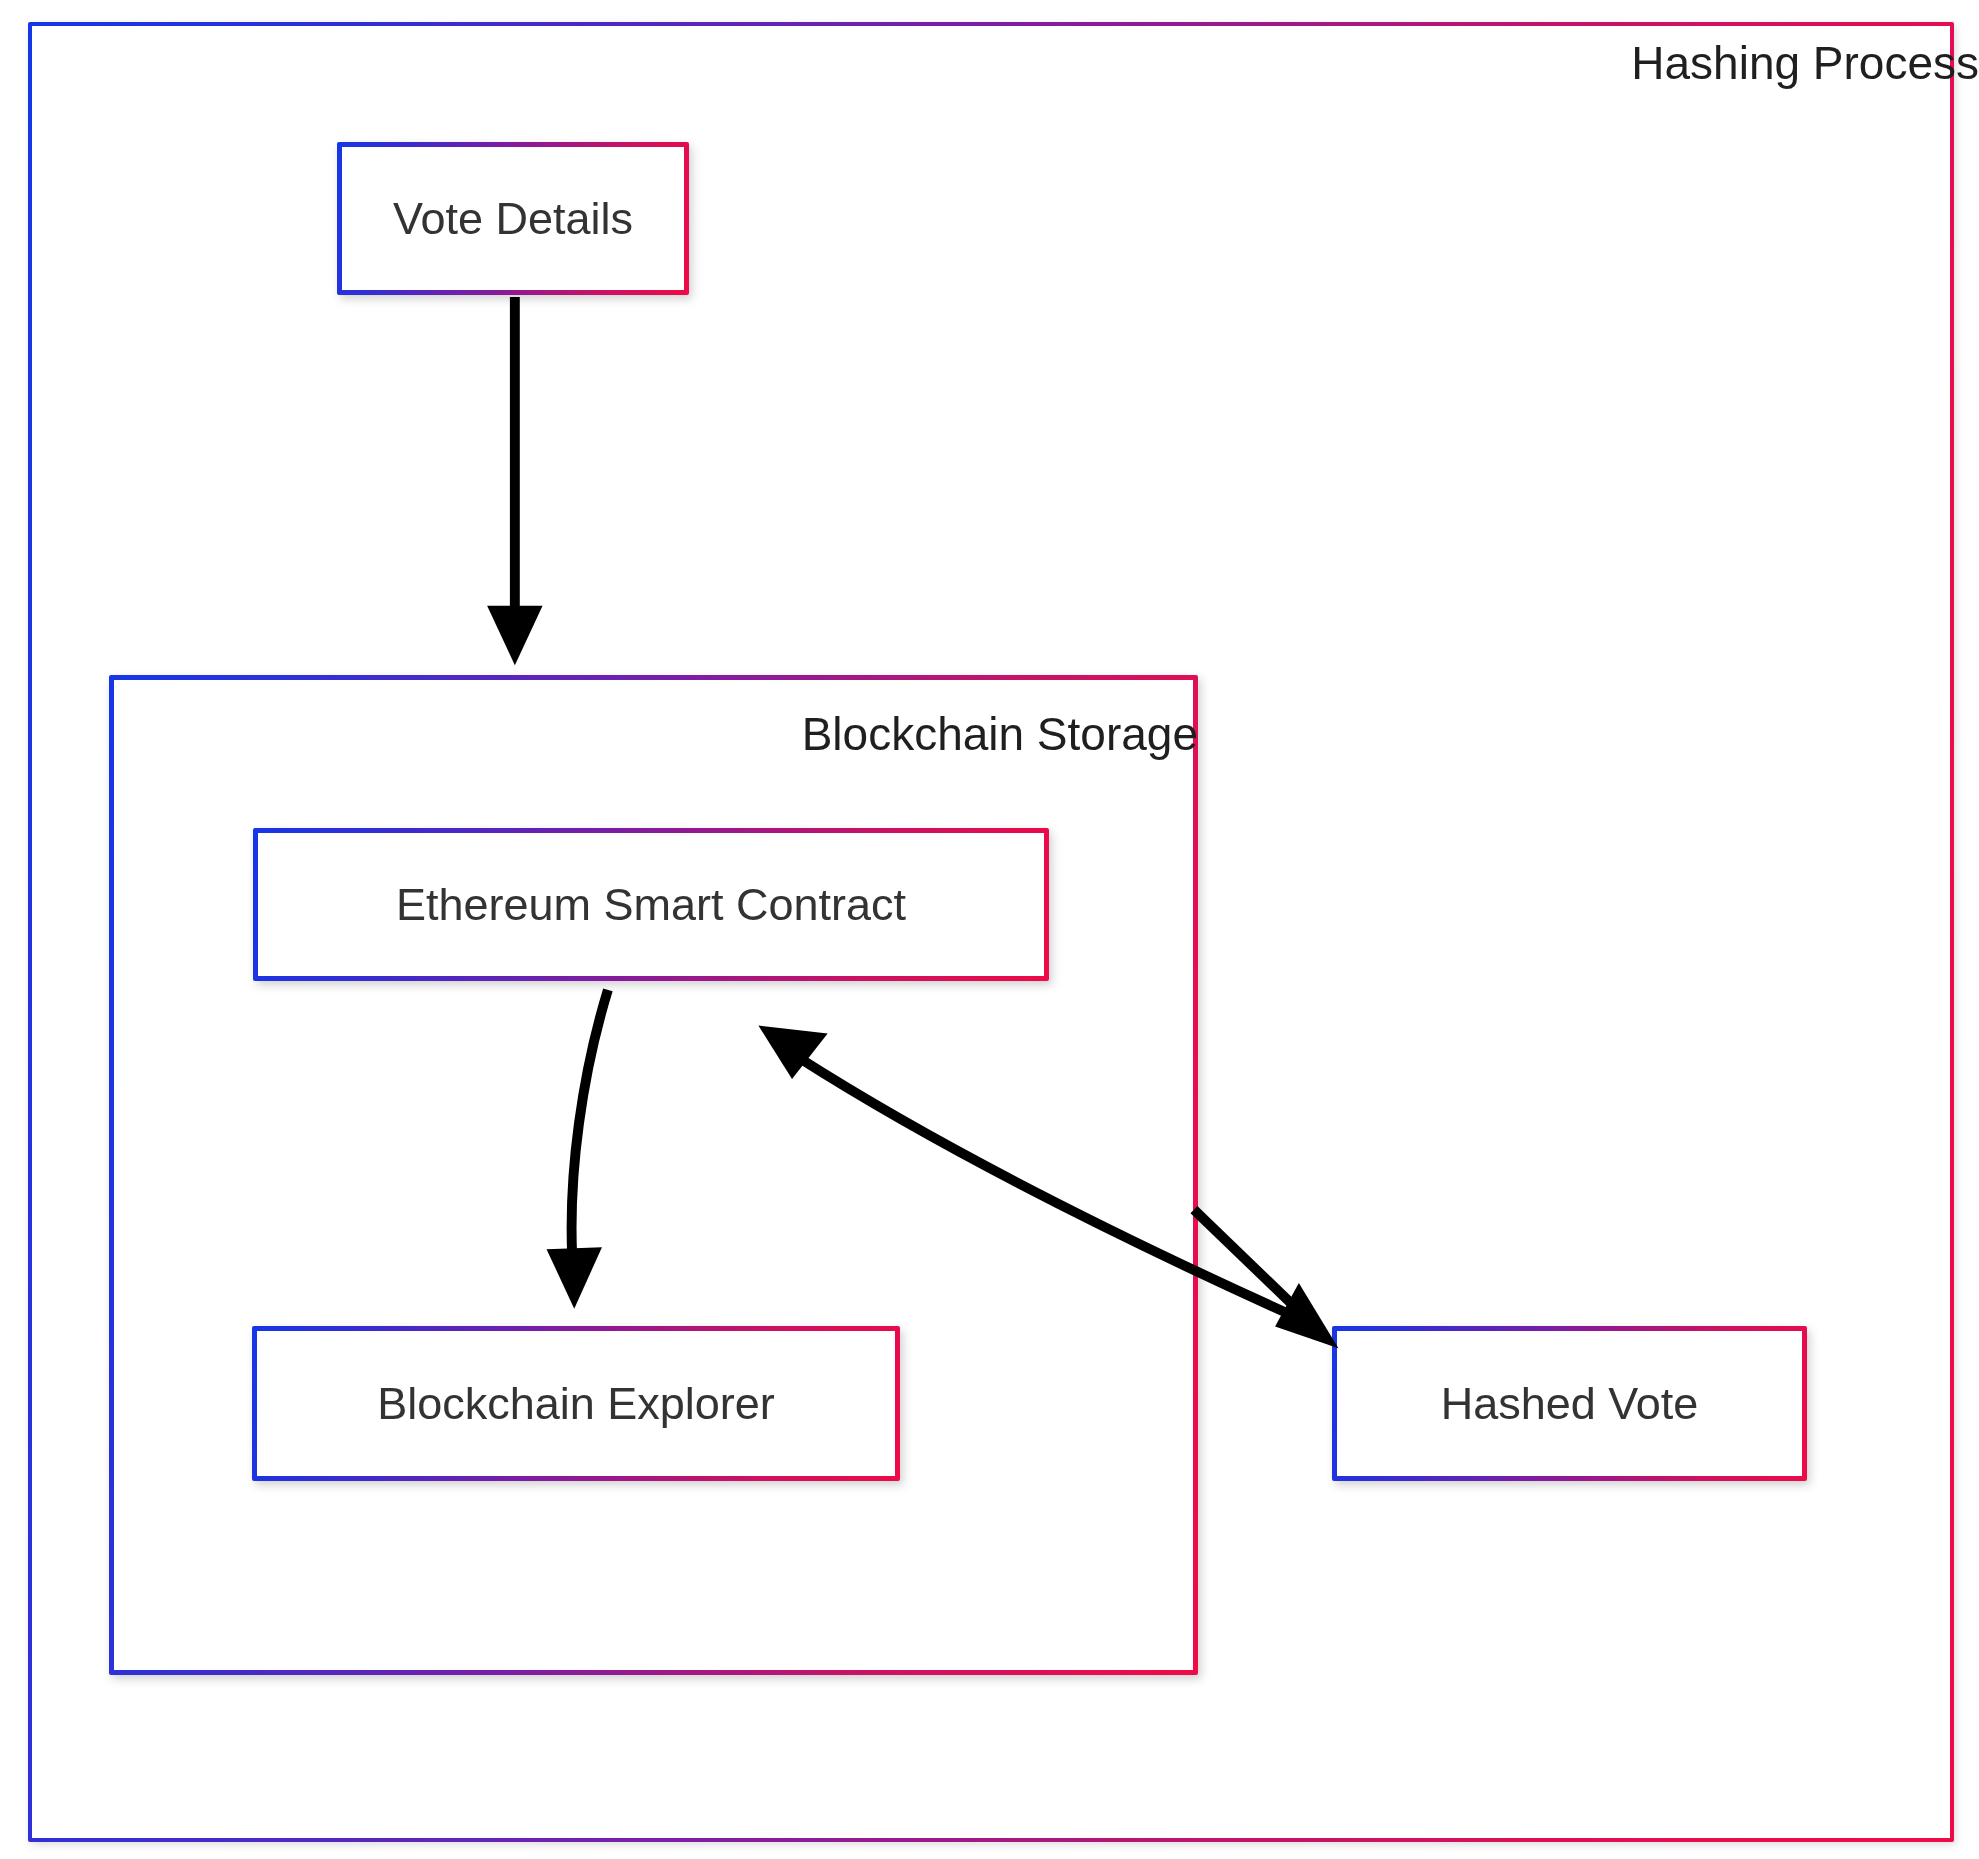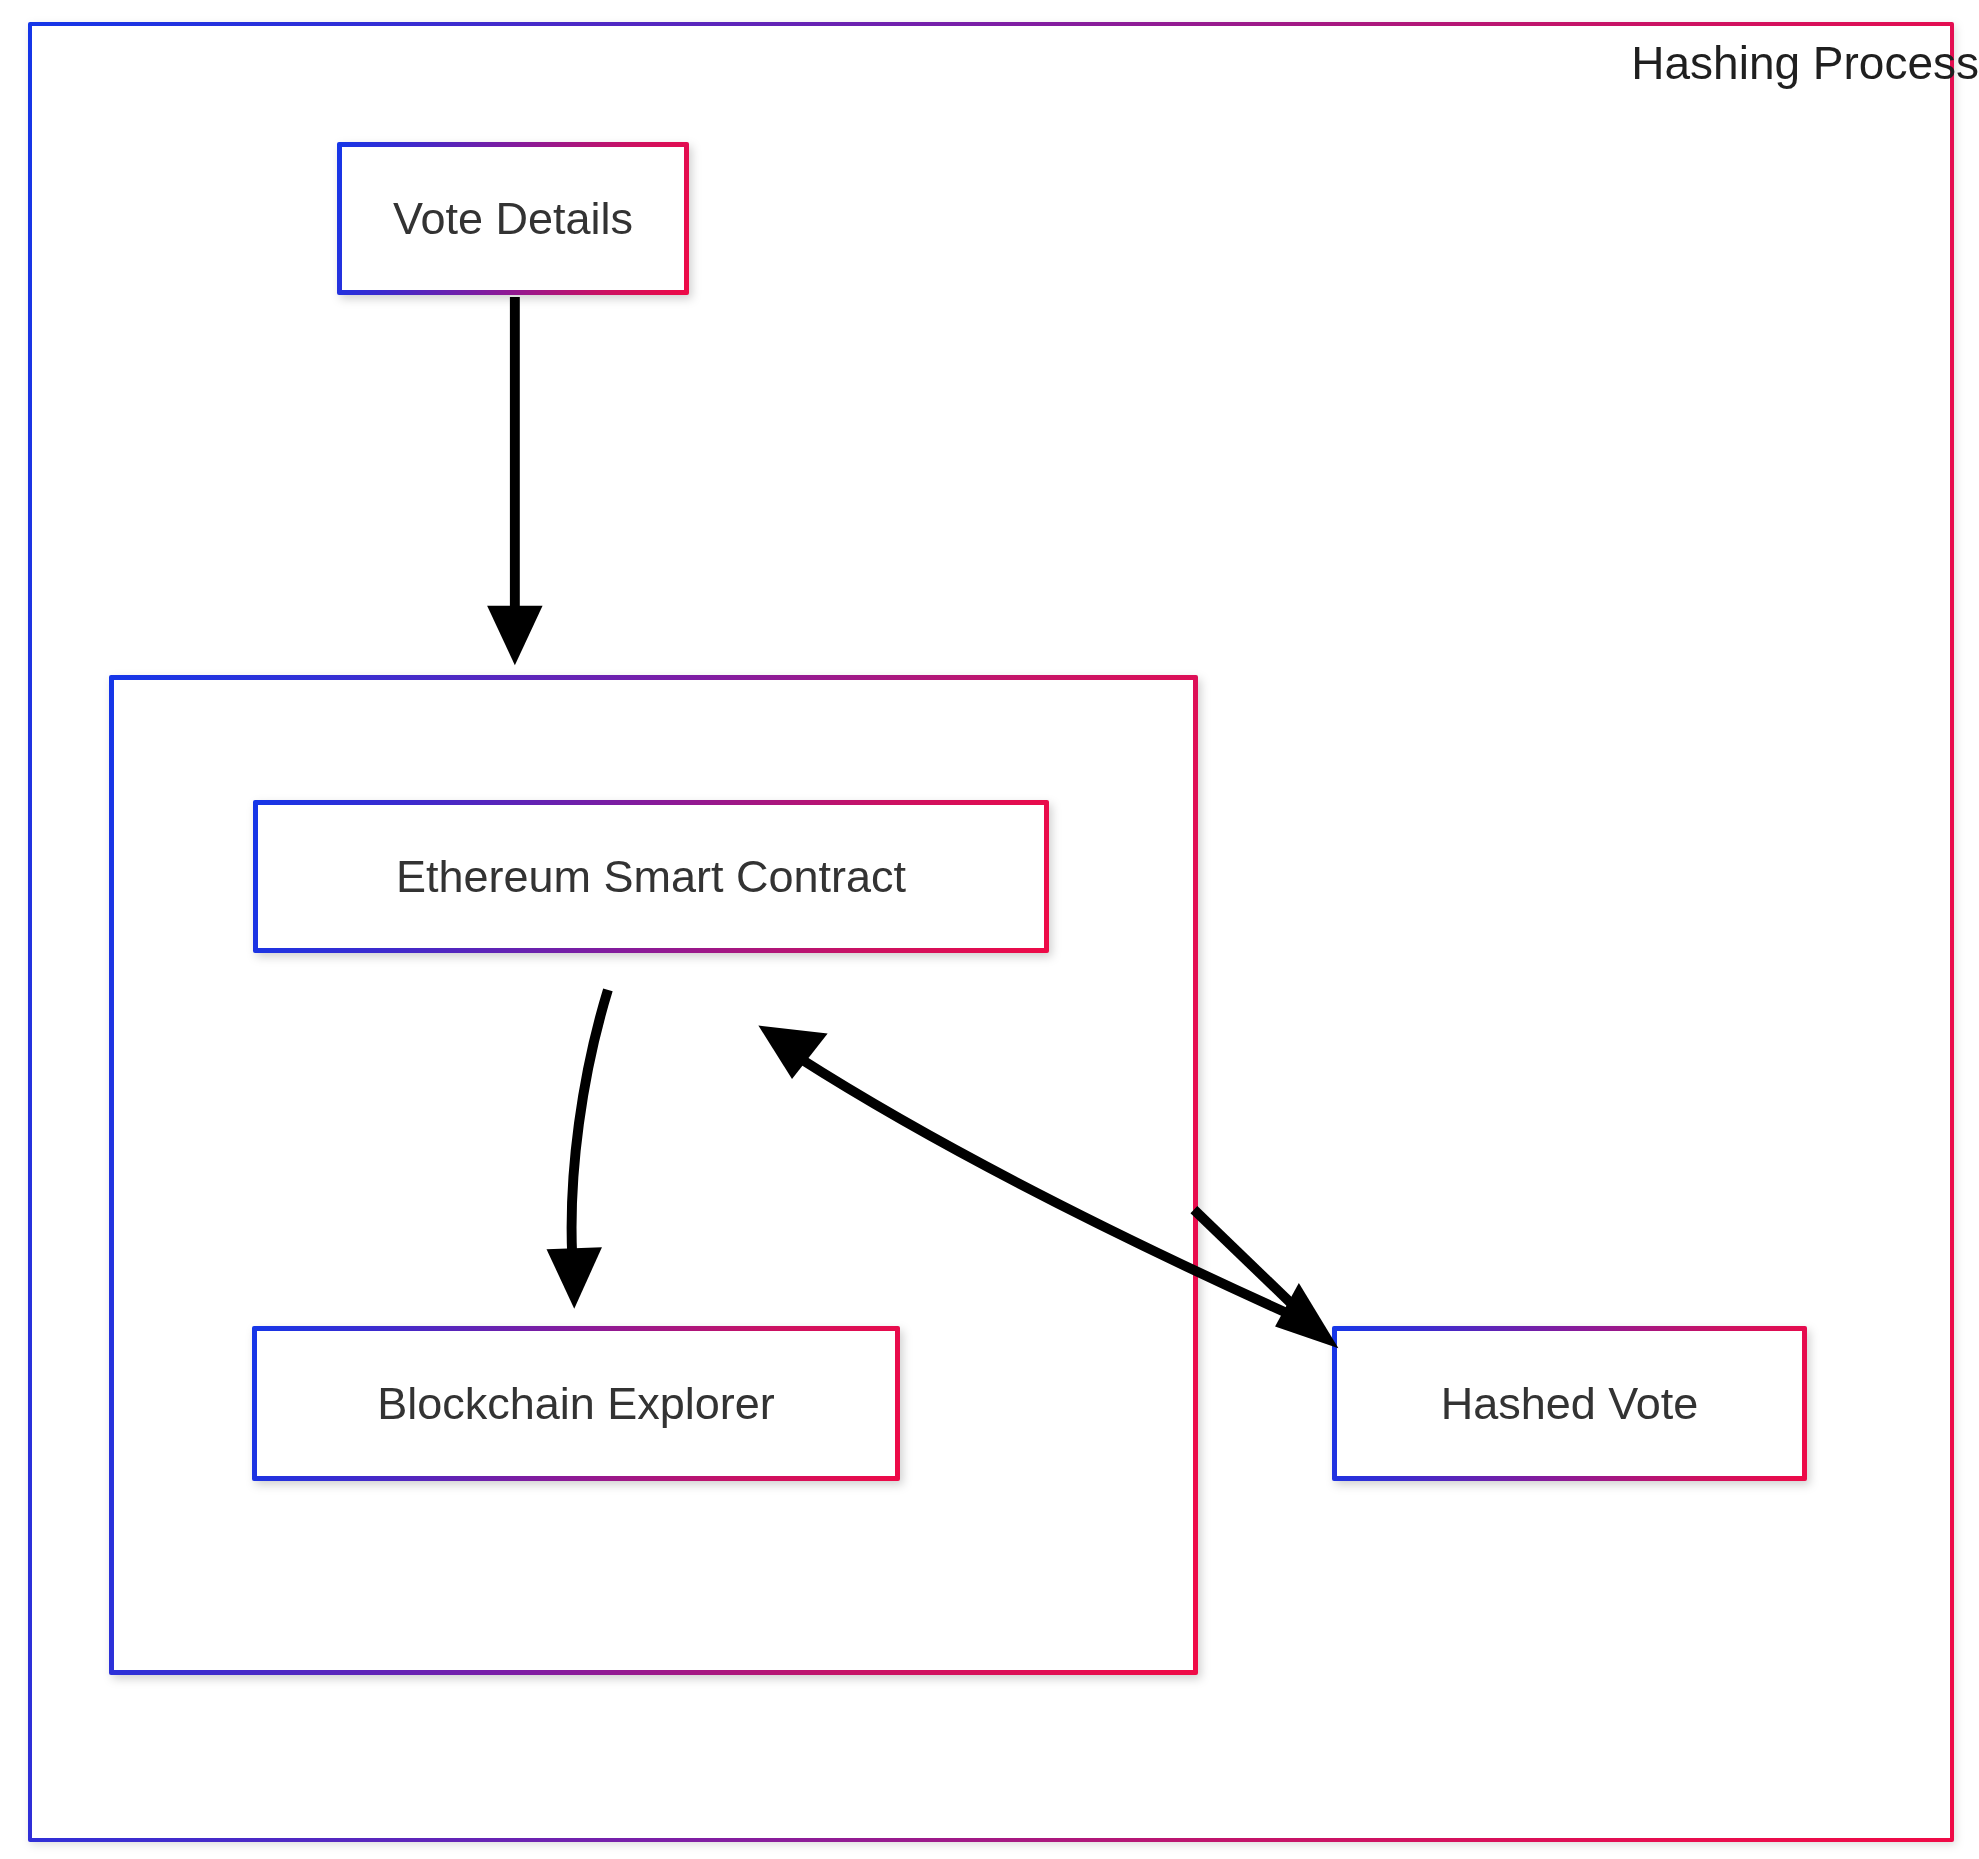--- a/index.html
+++ b/index.html
@@ -80,21 +80,21 @@
     top: 142px;
     width: 352px;
     height: 153px;
     background: linear-gradient(100deg, #1536e8 0%, #3a2bcf 18%, #8a1a98 50%, #cc1161 78%, #ee0a47 100%);
     padding-left: 20px;
   }
 
   
   #node-smart-contract {
     left: 253px;
-    top: 800px;
+    top: 828px;
     width: 796px;
     height: 153px;
     background: linear-gradient(100deg, #1536e8 0%, #3a2bcf 18%, #8a1a98 50%, #cc1161 78%, #ee0a47 100%);
   }
 
   
   #node-blockchain-explorer {
     left: 252px;
     top: 1326px;
     width: 648px;
@@ -126,20 +126,21 @@
 
 <div id="stage">
 
   <div class="gbox" id="outer-cluster">
     <div class="inner"></div>
   </div>
   <div class="cluster-title" id="outer-title">Hashing Process</div>
 
   <div class="gbox" id="storage-cluster">
     <div class="inner"></div>
+    <div class="cluster-title" id="storage-title">Blockchain Storage</div>
   </div>
 
   <div class="gbox" id="node-vote-details">
     <div class="inner">
       <div class="node-label">Vote Details</div>
     </div>
   </div>
 
   <div class="gbox" id="node-smart-contract">
     <div class="inner">

